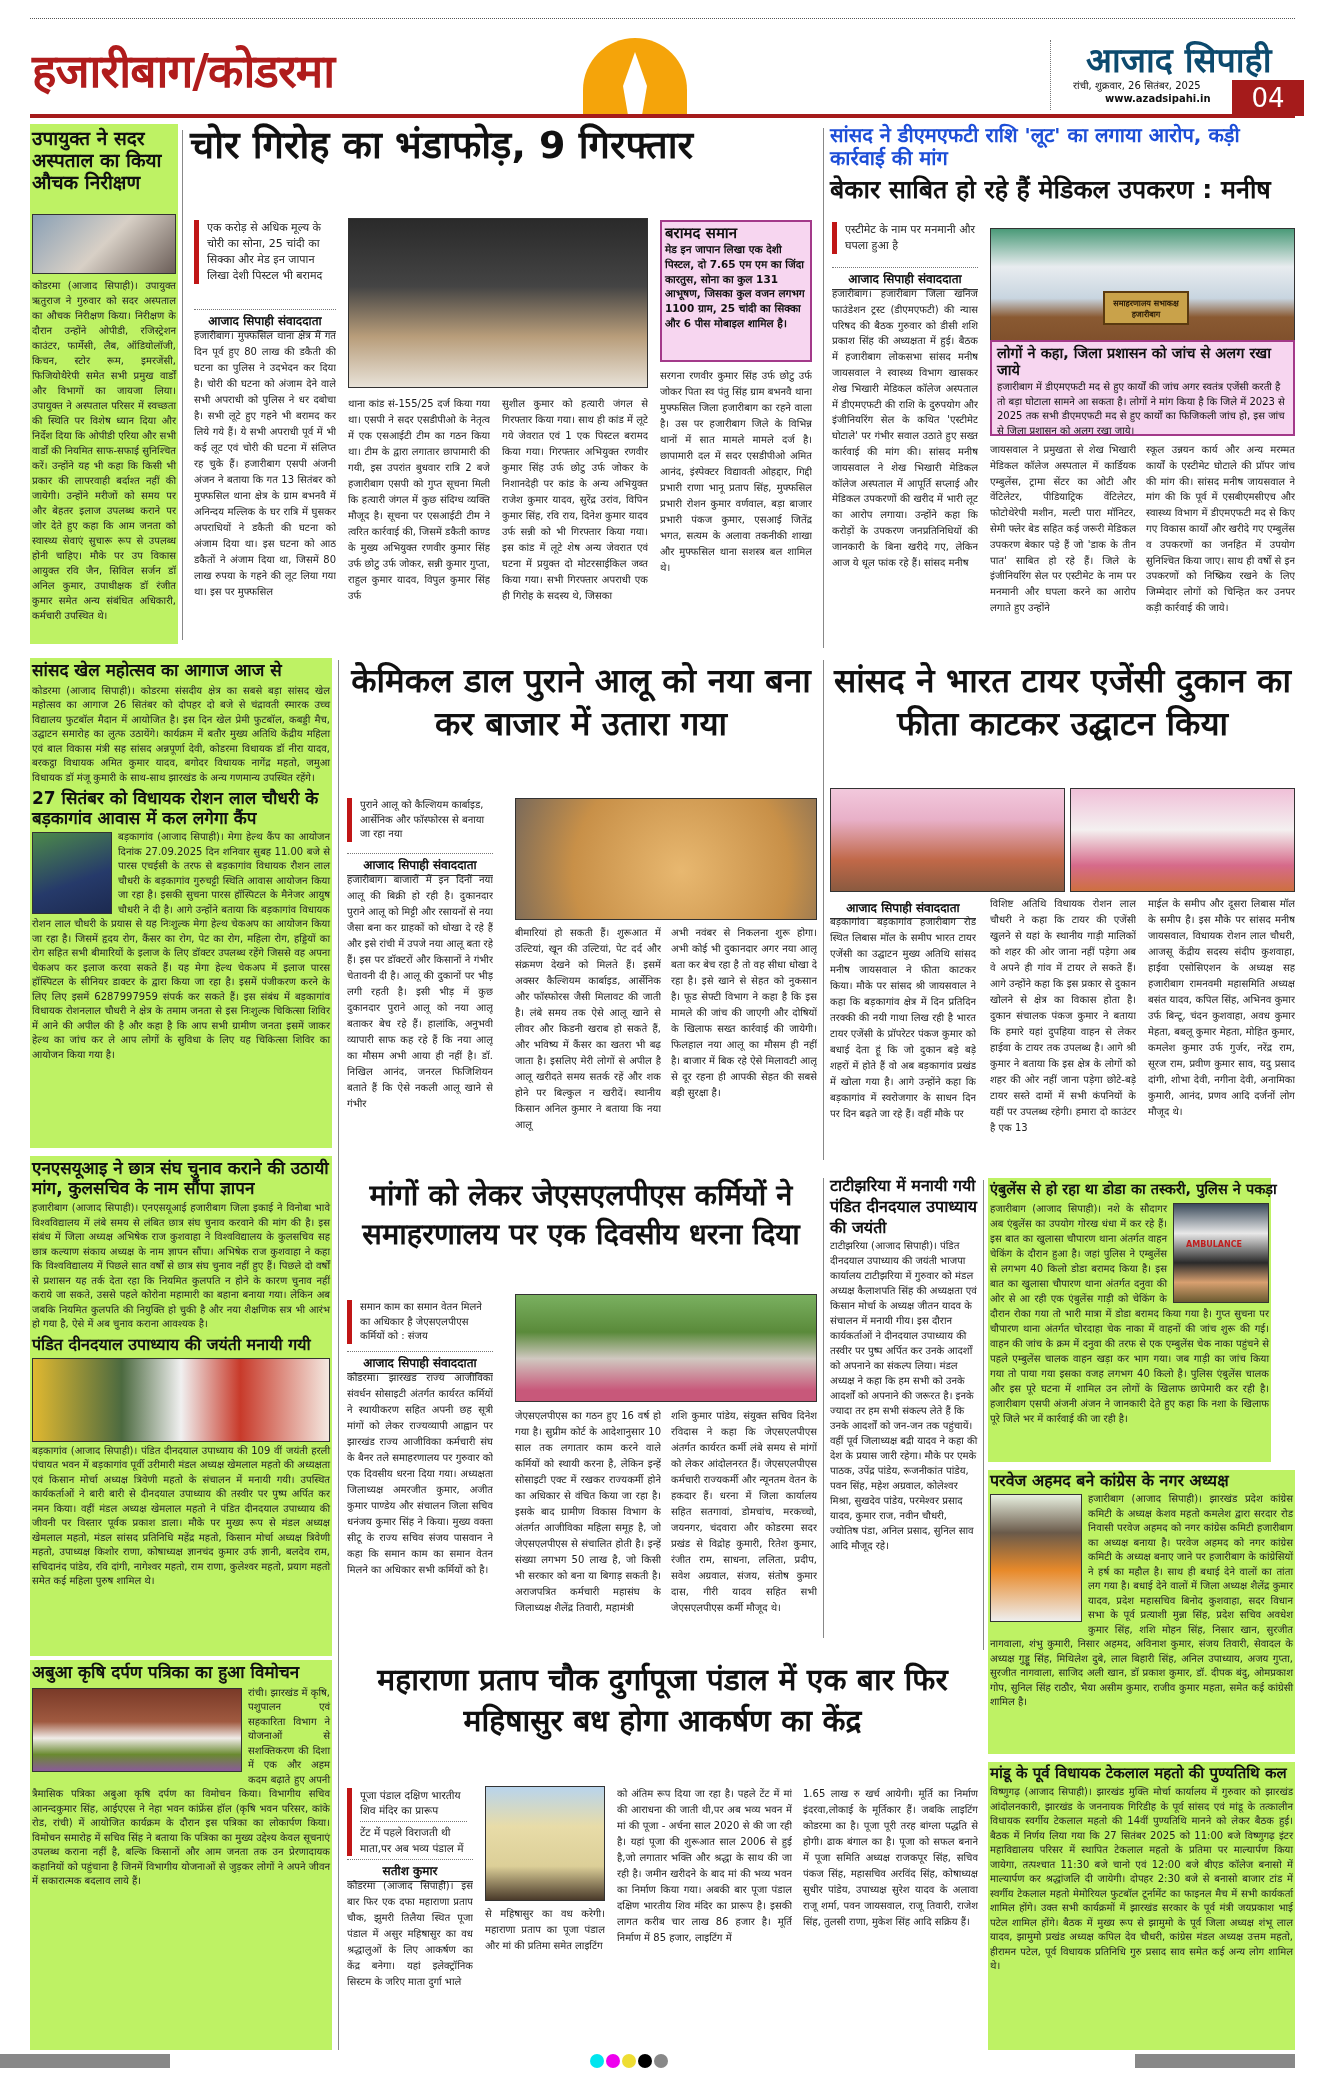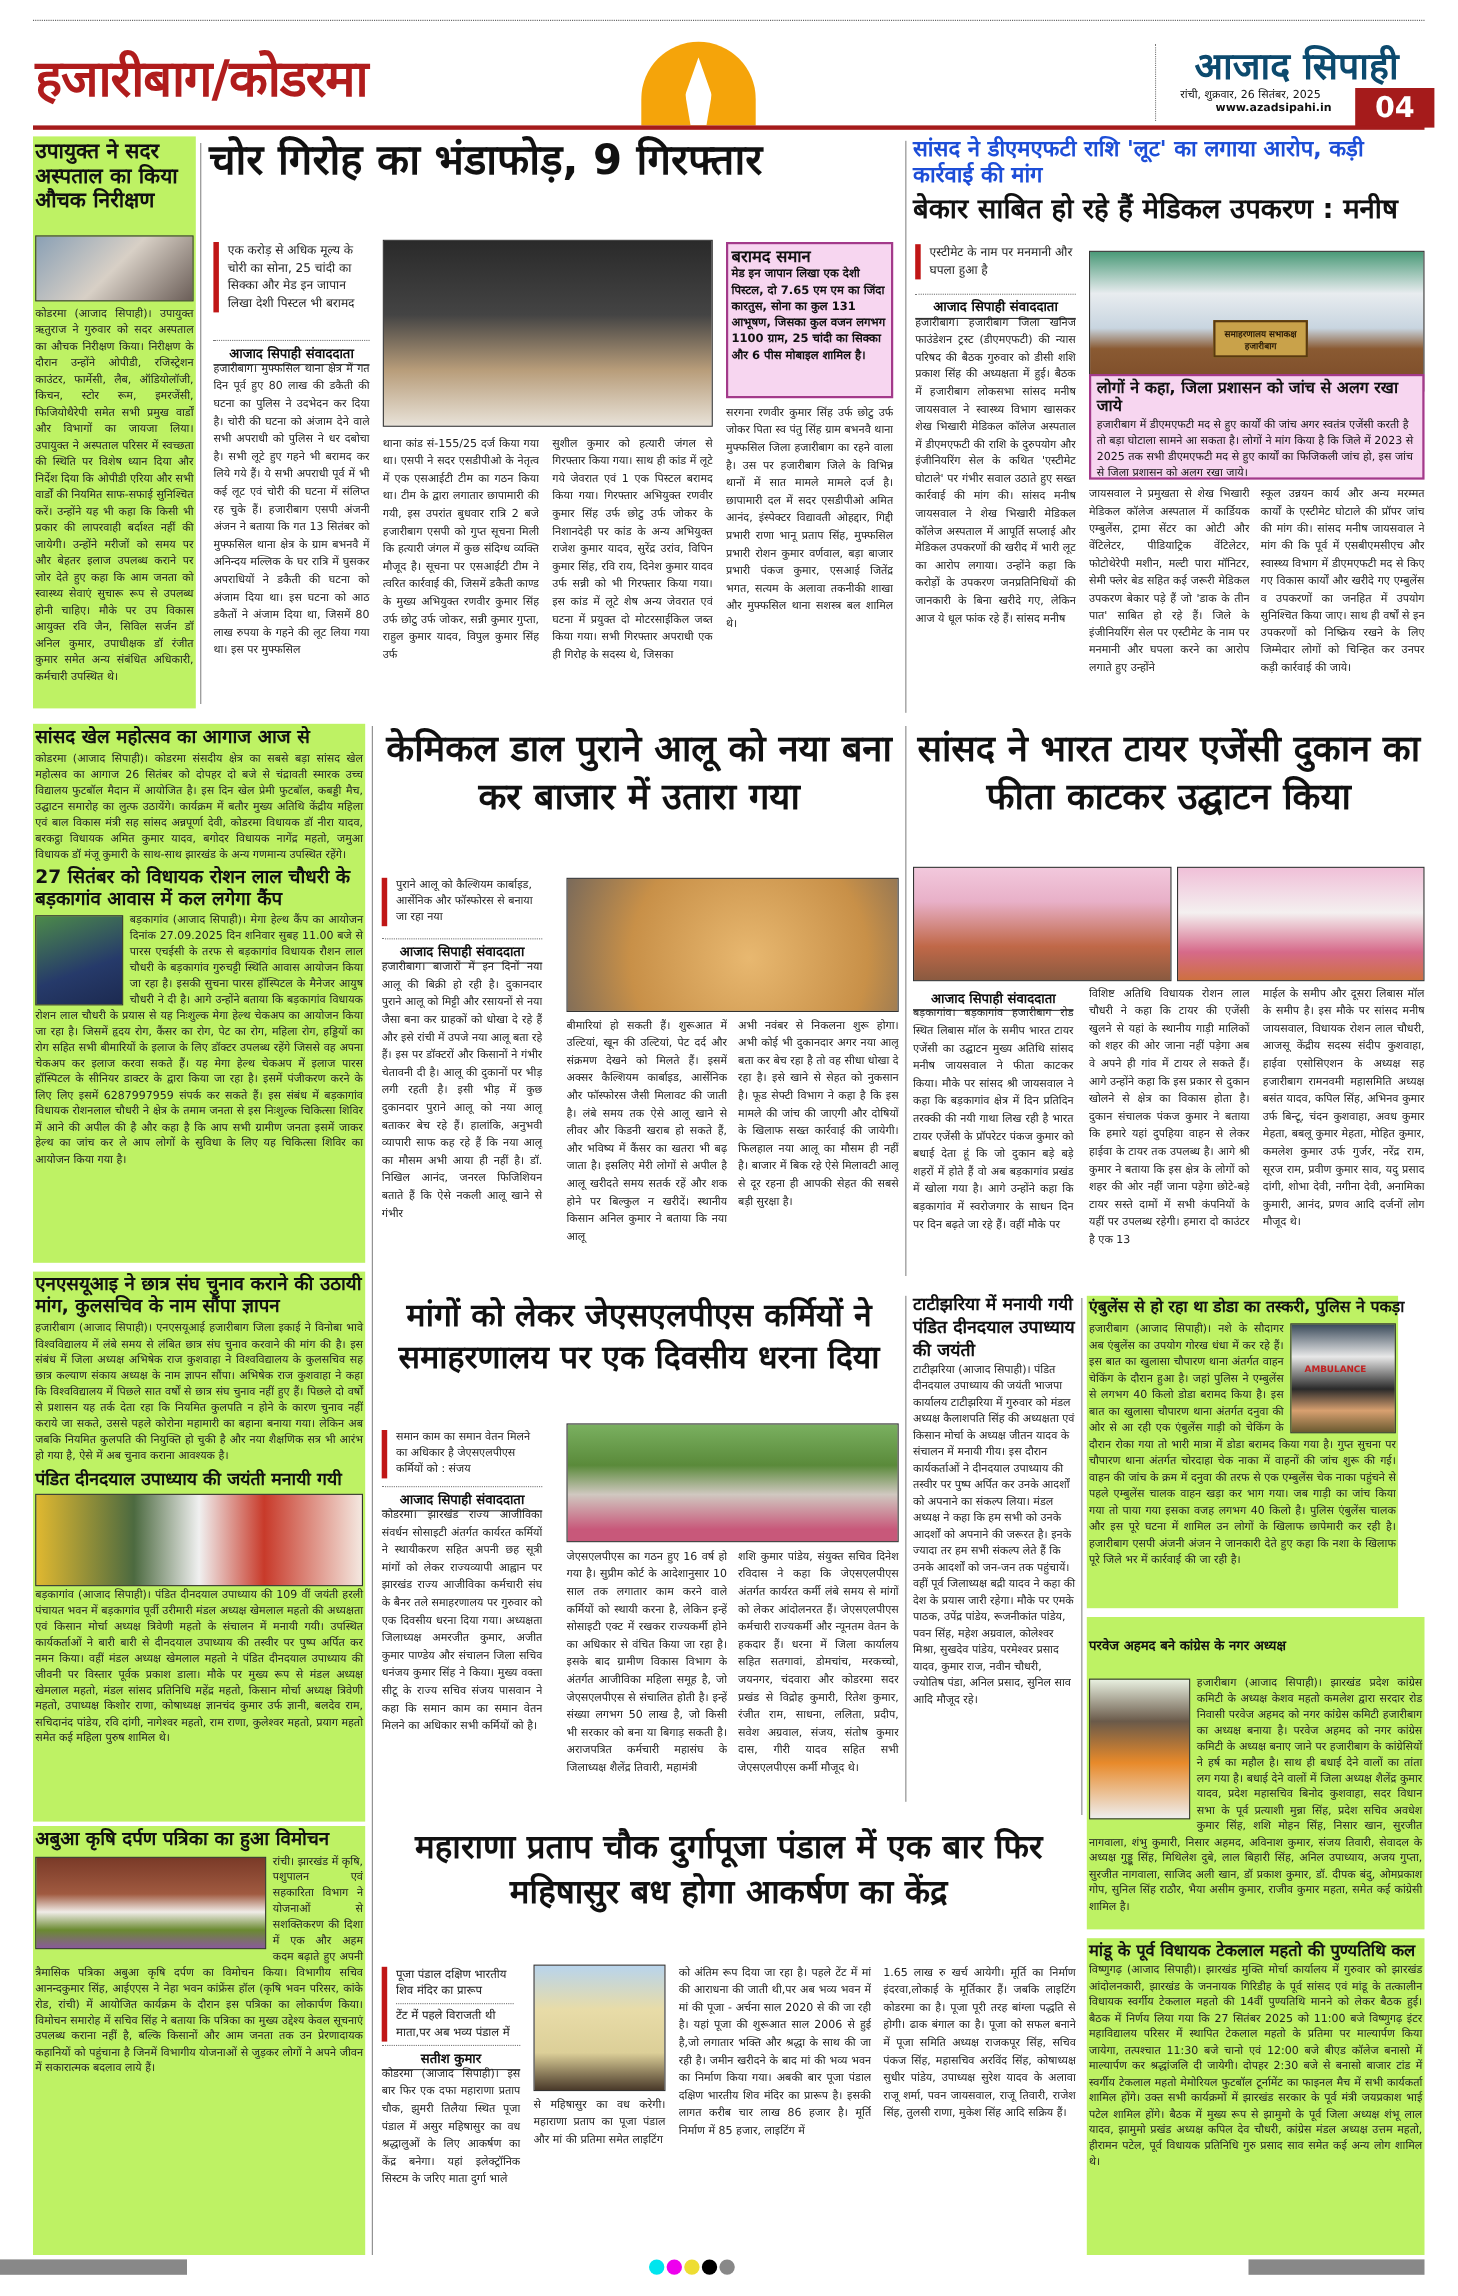--- a/index.html
+++ b/index.html
@@ -5,21 +5,21 @@
 *{box-sizing:border-box;margin:0;padding:0}
 body{width:1325px;height:2087px;background:#fff;font-family:"DejaVu Sans","Liberation Sans",sans-serif;color:#111;position:relative;overflow:hidden}
 .abs{position:absolute}
 .dotline{position:absolute;left:30px;right:30px;top:18px;border-top:1px dotted #555}
 .mast-title{position:absolute;left:32px;top:38px;font-size:46px;font-weight:bold;color:#b01c1c;letter-spacing:-1px;font-family:"DejaVu Sans",sans-serif}
 .logo{position:absolute;left:583px;top:38px;width:104px;height:76px;background:#f5a40a;border-radius:52px 52px 0 0;overflow:hidden}
 .logo .nib{position:absolute;left:40px;top:14px;width:24px;height:62px;background:#fff;clip-path:polygon(50% 0,100% 55%,80% 100%,20% 100%,0 55%)}
 .paper-name{position:absolute;left:1086px;top:36px;font-size:34px;font-weight:bold;color:#0c4a6e}
 .paper-date{position:absolute;left:1073px;top:78px;font-size:10px}
 .paper-url{position:absolute;left:1105px;top:93px;font-size:10px;font-weight:bold}
-.page-no{position:absolute;left:1232px;top:80px;width:72px;height:36px;background:#a51b1b;color:#fff;font-size:26px;font-weight:bold;text-align:center;line-height:36px}
+.page-no{position:absolute;left:1232px;top:80px;width:72px;height:36px;background:#a51b1b;color:#fff;font-size:26px;font-weight:normal;text-align:center;line-height:36px}
 .vdots{position:absolute;left:1050px;top:40px;height:70px;border-left:1px dotted #777}
 .redrule{position:absolute;left:30px;right:30px;top:114px;height:4px;background:#a51b1b}
 .cream{background:#bef264}
 .col-rule{position:absolute;width:1px;background:#888}
 .hd{font-weight:bold;line-height:1.15;color:#111}
 .body{font-size:11px;line-height:1.55;text-align:justify;color:#222}
 .kicker{border-left:5px solid #c01616;padding-left:8px;font-size:13px;line-height:1.45;color:#222}
 .byline{font-size:12px;font-weight:bold;text-align:center;border-top:1px dotted #777;border-bottom:1px solid #333;padding:2px 0;margin-top:3px}
 .photo{position:absolute;border:1px solid #333;overflow:hidden}
 .pinkbox{position:absolute;background:#f7d6f0;border:2px solid #a33a8a}
@@ -143,21 +143,21 @@
 
 <div class="abs cream" style="left:988px;top:1178px;width:283px;height:284px">
   <div class="hd" style="font-size:14.5px;padding:3px 2px;white-space:nowrap">एंबुलेंस से हो रहा था डोडा का तस्करी, पुलिस ने पकड़ा</div>
   <div style="float:right;width:96px;height:100px;margin:2px 2px 2px 6px;border:1px solid #333;background:linear-gradient(180deg,#3a4a5a,#e8e8e8 30%,#2a2a2a 60%,#d8a070 80%,#6a5a30);position:relative">
     <span style="position:absolute;top:36px;left:12px;font-size:8px;color:#c02020;font-weight:bold">AMBULANCE</span>
   </div>
   <div class="body" style="padding:0 2px;font-size:10px;line-height:1.5">हजारीबाग (आजाद सिपाही)। नशे के सौदागर अब एंबुलेंस का उपयोग गोरख धंधा में कर रहे हैं। इस बात का खुलासा चौपारण थाना अंतर्गत वाहन चेकिंग के दौरान हुआ है। जहां पुलिस ने एम्बुलेंस से लगभग 40 किलो डोडा बरामद किया है। इस बात का खुलासा चौपारण थाना अंतर्गत दनुवा की ओर से आ रही एक एंबुलेंस गाड़ी को चेकिंग के दौरान रोका गया तो भारी मात्रा में डोडा बरामद किया गया है। गुप्त सुचना पर चौपारण थाना अंतर्गत चोरदाहा चेक नाका में वाहनों की जांच शुरू की गई। वाहन की जांच के क्रम में दनुवा की तरफ से एक एम्बुलेंस चेक नाका पहुंचने से पहले एम्बुलेंस चालक वाहन खड़ा कर भाग गया। जब गाड़ी का जांच किया गया तो पाया गया इसका वजह लगभग 40 किलो है। पुलिस एंबुलेंस चालक और इस पूरे घटना में शामिल उन लोगों के खिलाफ छापेमारी कर रही है। हजारीबाग एसपी अंजनी अंजन ने जानकारी देते हुए कहा कि नशा के खिलाफ पूरे जिले भर में कार्रवाई की जा रही है।</div>
 </div>
 
 <div class="abs cream" style="left:988px;top:1470px;width:307px;height:284px">
-  <div class="hd" style="font-size:12px;padding:20px 2px">परवेज अहमद बने कांग्रेस के नगर अध्यक्ष</div>
+  <div class="hd" style="font-size:16px;padding:2px 2px">परवेज अहमद बने कांग्रेस के नगर अध्यक्ष</div>
   <div style="float:left;width:92px;height:128px;margin:2px 6px 2px 2px;border:1px solid #333;background:linear-gradient(180deg,#e8f0e0,#6a5a4a 30%,#e88a2a 60%,#eeeeee)"></div>
   <div class="body" style="padding:0 2px;font-size:10px;line-height:1.45">हजारीबाग (आजाद सिपाही)। झारखंड प्रदेश कांग्रेस कमिटी के अध्यक्ष केशव महतो कमलेश द्वारा सरदार रोड निवासी परवेज अहमद को नगर कांग्रेस कमिटी हजारीबाग का अध्यक्ष बनाया है। परवेज अहमद को नगर कांग्रेस कमिटी के अध्यक्ष बनाए जाने पर हजारीबाग के कांग्रेसियों ने हर्ष का महौल है। साथ ही बधाई देने वालों का तांता लग गया है। बधाई देने वालों में जिला अध्यक्ष शैलेंद्र कुमार यादव, प्रदेश महासचिव बिनोद कुशवाहा, सदर विधान सभा के पूर्व प्रत्याशी मुन्ना सिंह, प्रदेश सचिव अवधेश कुमार सिंह, शशि मोहन सिंह, निसार खान, सुरजीत नागवाला, शंभु कुमारी, निसार अहमद, अविनाश कुमार, संजय तिवारी, सेवादल के अध्यक्ष गुड्डू सिंह, मिथिलेश दुबे, लाल बिहारी सिंह, अनिल उपाध्याय, अजय गुप्ता, सुरजीत नागवाला, साजिद अली खान, डॉ प्रकाश कुमार, डॉ. दीपक बंदु, ओमप्रकाश गोप, सुनिल सिंह राठौर, भैया असीम कुमार, राजीव कुमार महता, समेत कई कांग्रेसी शामिल है।</div>
 </div>
 
 <div class="abs cream" style="left:988px;top:1762px;width:307px;height:288px">
   <div class="hd" style="font-size:15px;padding:3px 2px">मांडू के पूर्व विधायक टेकलाल महतो की पुण्यतिथि कल</div>
   <div class="body" style="padding:0 2px;font-size:10px;line-height:1.45">विष्णुगढ़ (आजाद सिपाही)। झारखंड मुक्ति मोर्चा कार्यालय में गुरुवार को झारखंड आंदोलनकारी, झारखंड के जननायक गिरिडीह के पूर्व सांसद एवं मांडू के तत्कालीन विधायक स्वर्गीय टेकलाल महतो की 14वीं पुण्यतिथि मानने को लेकर बैठक हुई। बैठक में निर्णय लिया गया कि 27 सितंबर 2025 को 11:00 बजे विष्णुगढ़ इंटर महाविद्यालय परिसर में स्थापित टेकलाल महतो के प्रतिमा पर माल्यार्पण किया जायेगा, तत्पश्चात 11:30 बजे चानो एवं 12:00 बजे बीएड कॉलेज बनासो में माल्यार्पण कर श्रद्धांजलि दी जायेगी। दोपहर 2:30 बजे से बनासो बाजार टांड में स्वर्गीय टेकलाल महतो मेमोरियल फुटबॉल टूर्नामेंट का फाइनल मैच में सभी कार्यकर्ता शामिल होंगे। उक्त सभी कार्यक्रमों में झारखंड सरकार के पूर्व मंत्री जयप्रकाश भाई पटेल शामिल होंगे। बैठक में मुख्य रूप से झामुमो के पूर्व जिला अध्यक्ष शंभू लाल यादव, झामुमो प्रखंड अध्यक्ष कपिल देव चौधरी, कांग्रेस मंडल अध्यक्ष उत्तम महतो, हीरामन पटेल, पूर्व विधायक प्रतिनिधि गुरु प्रसाद साव समेत कई अन्य लोग शामिल थे।</div>
 </div>
 
 <div class="abs" style="left:345px;top:1660px;width:635px;height:390px">

